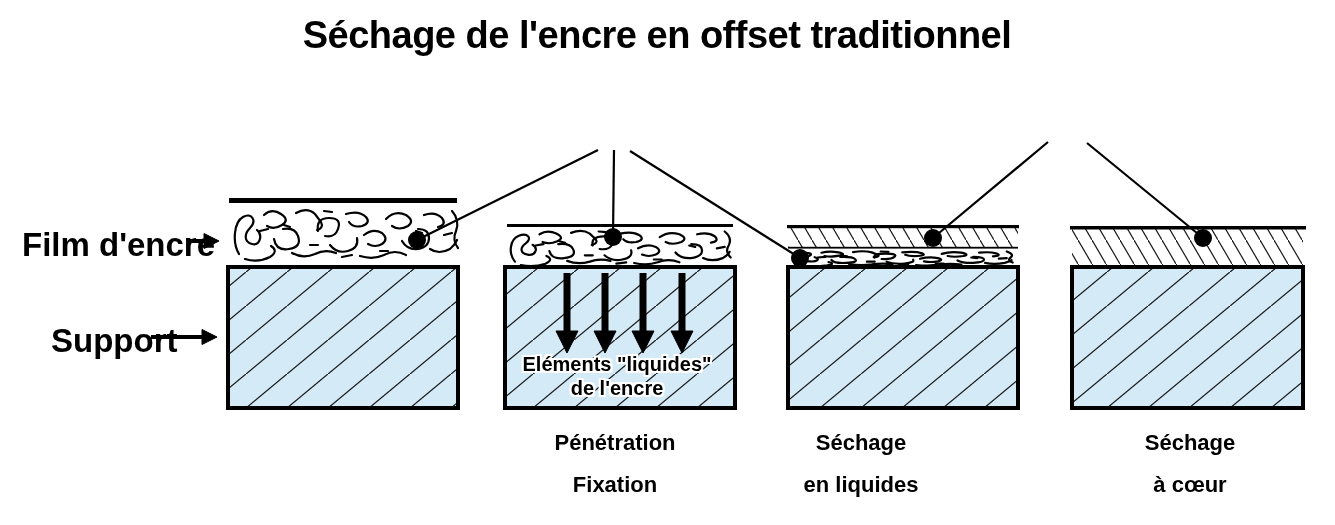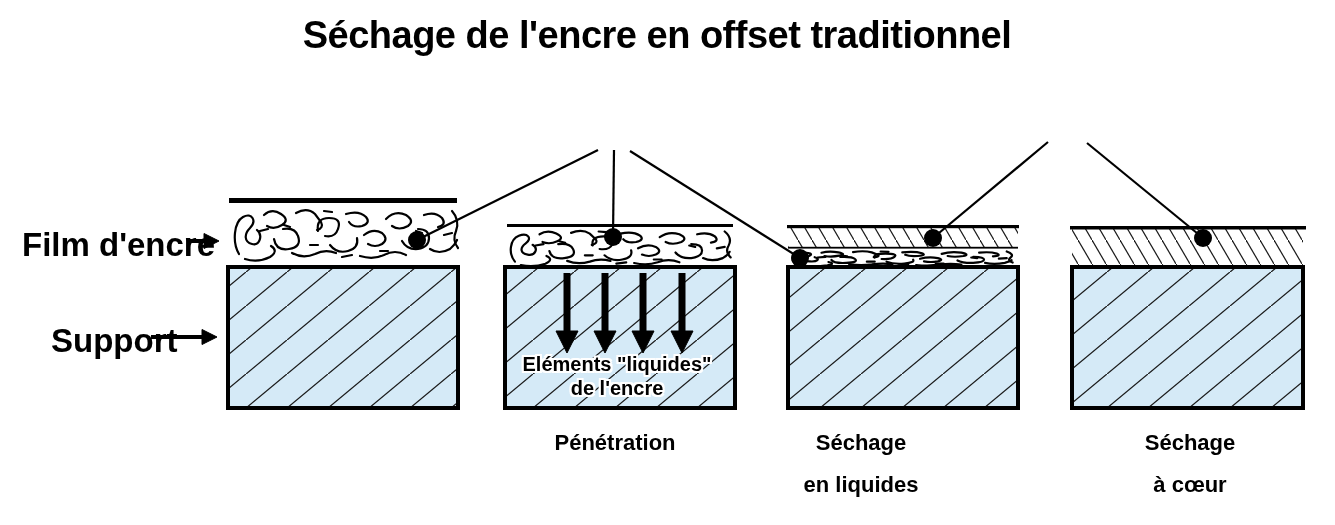--- a/index.html
+++ b/index.html
@@ -148,20 +148,21 @@
   <div class="abs side-label film-label">Film d'encre</div>
   <div class="abs side-label support-label">Support</div>
 
   <div class="abs elements-label">
     <span>Eléments "liquides"</span><br>
     <span>de l'encre</span>
   </div>
 
   <div class="abs caption cap-2">
     <span>Pénétration</span>
+    <span>Fixation</span>
   </div>
   <div class="abs caption cap-3">
     <span>Séchage</span>
     <span>en liquides</span>
   </div>
   <div class="abs caption cap-4">
     <span>Séchage</span>
     <span>à cœur</span>
   </div>
 

